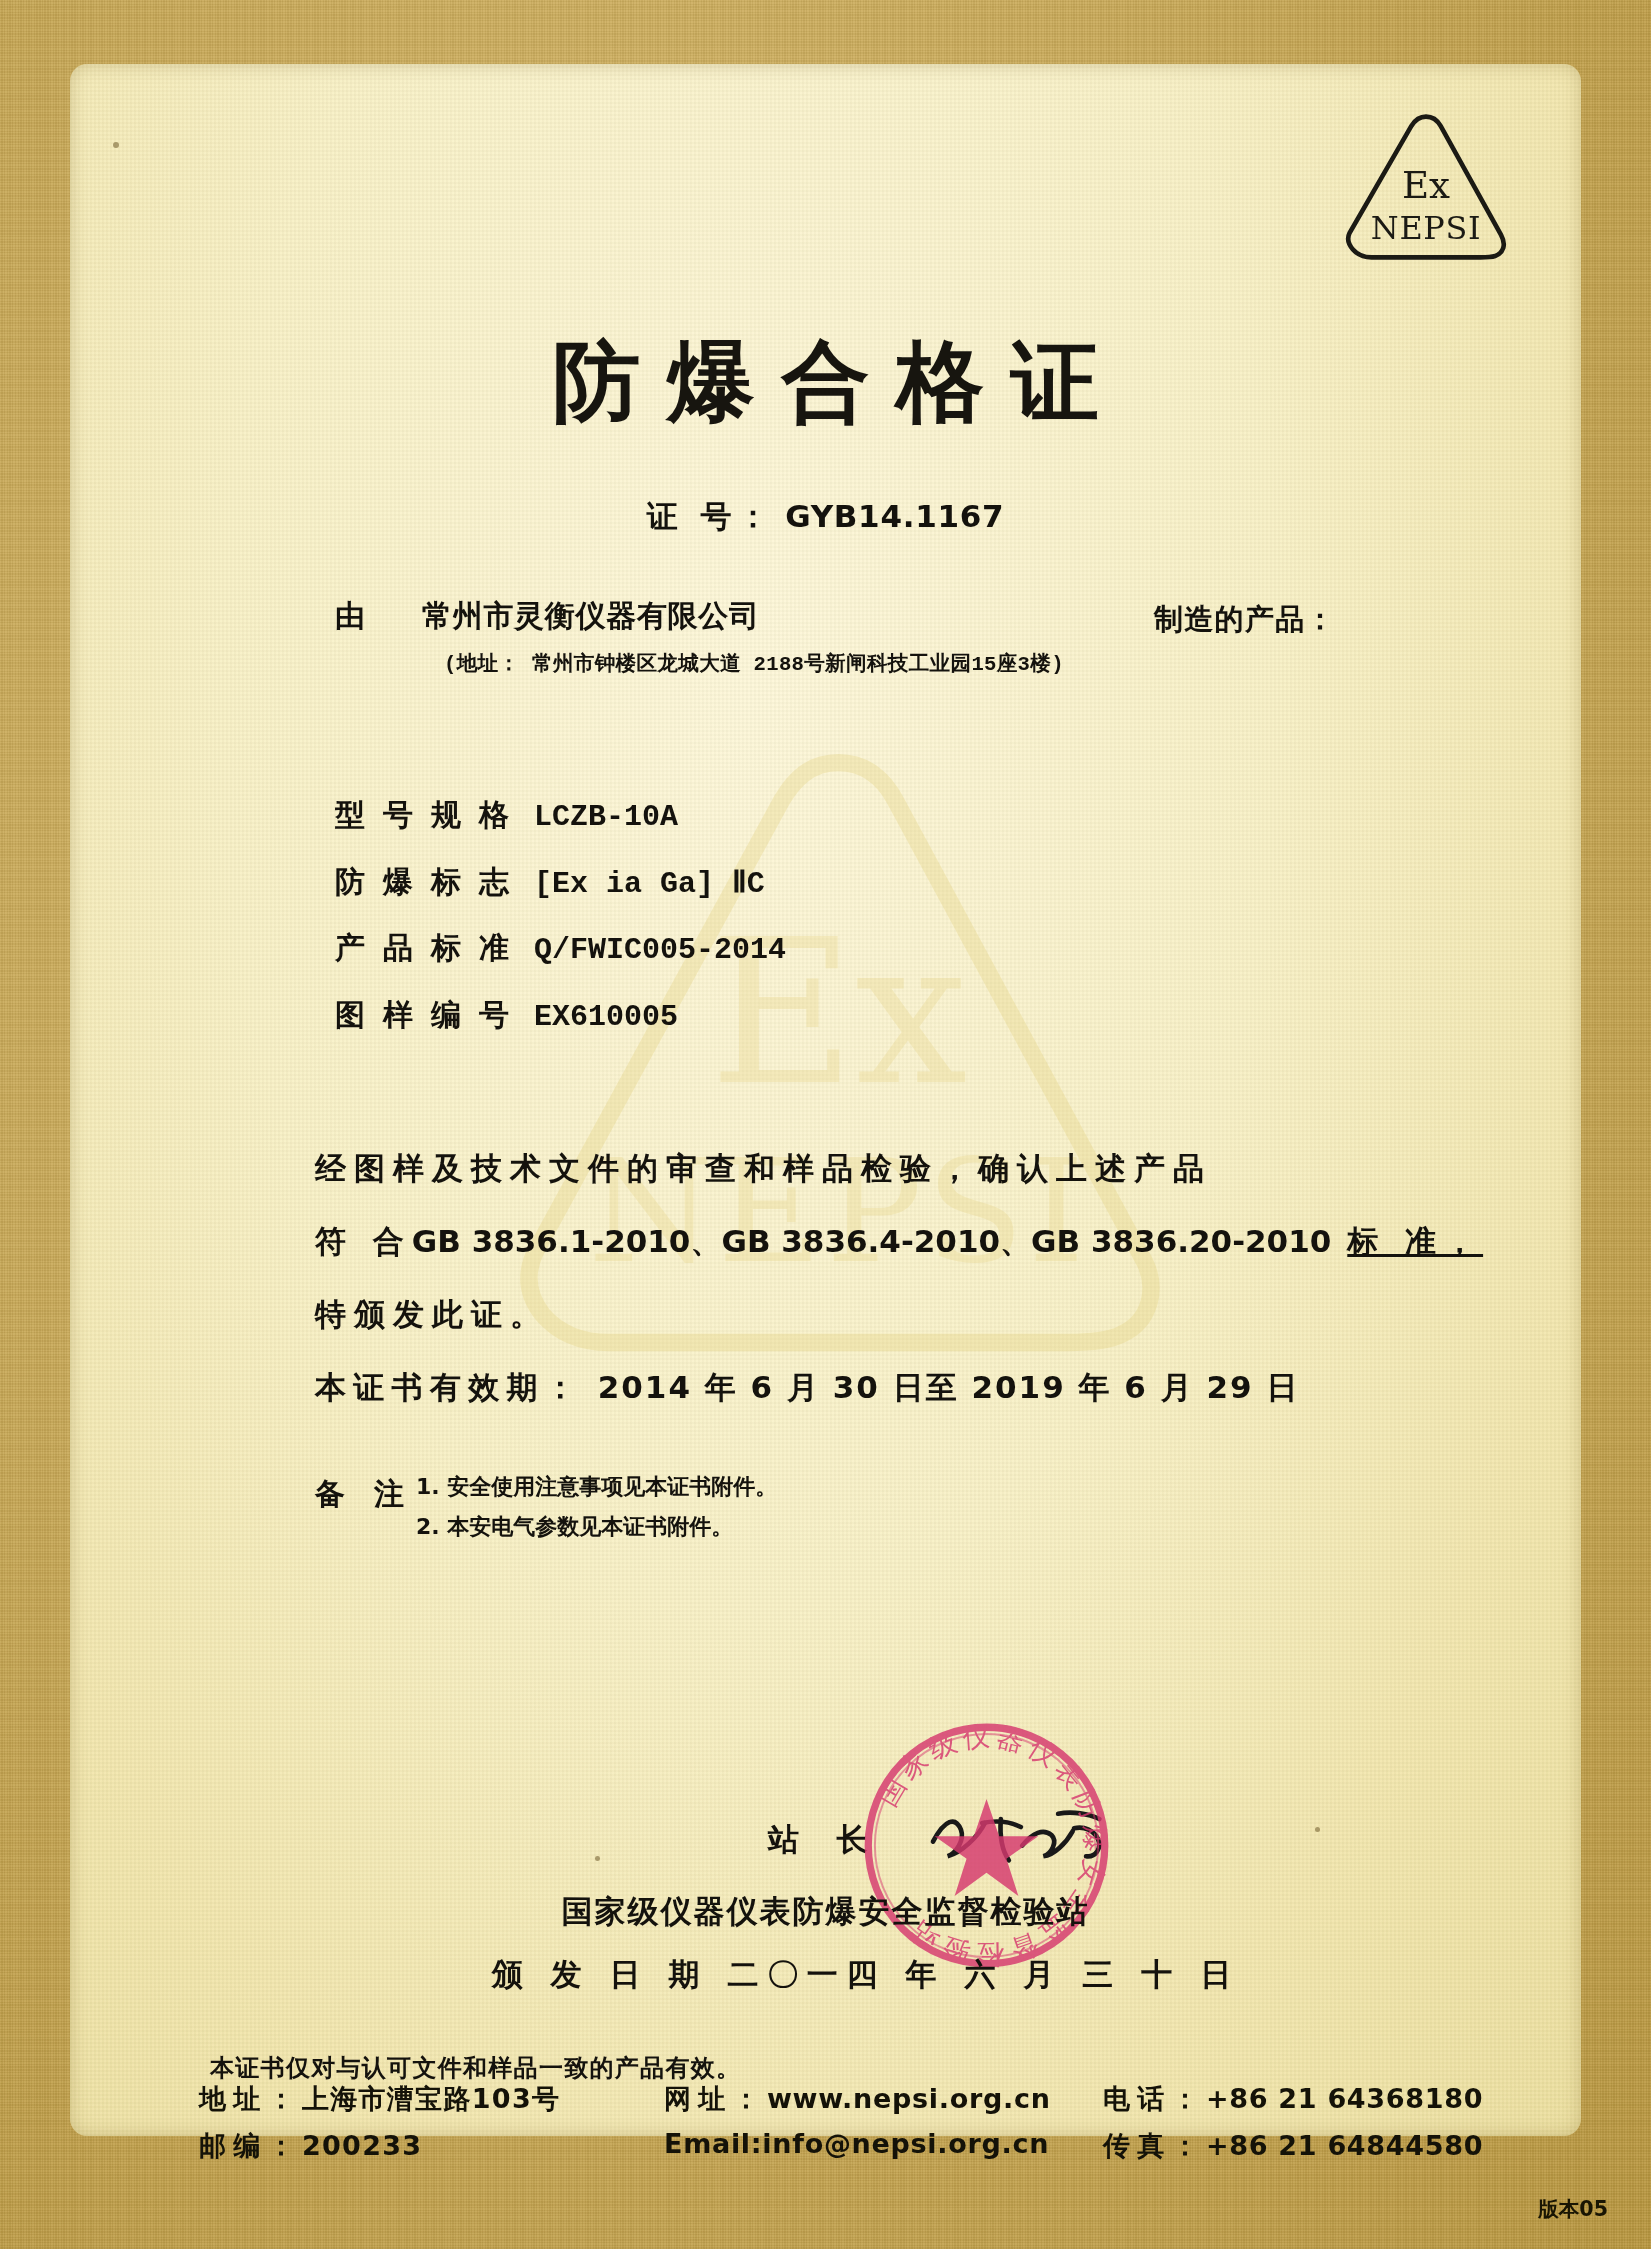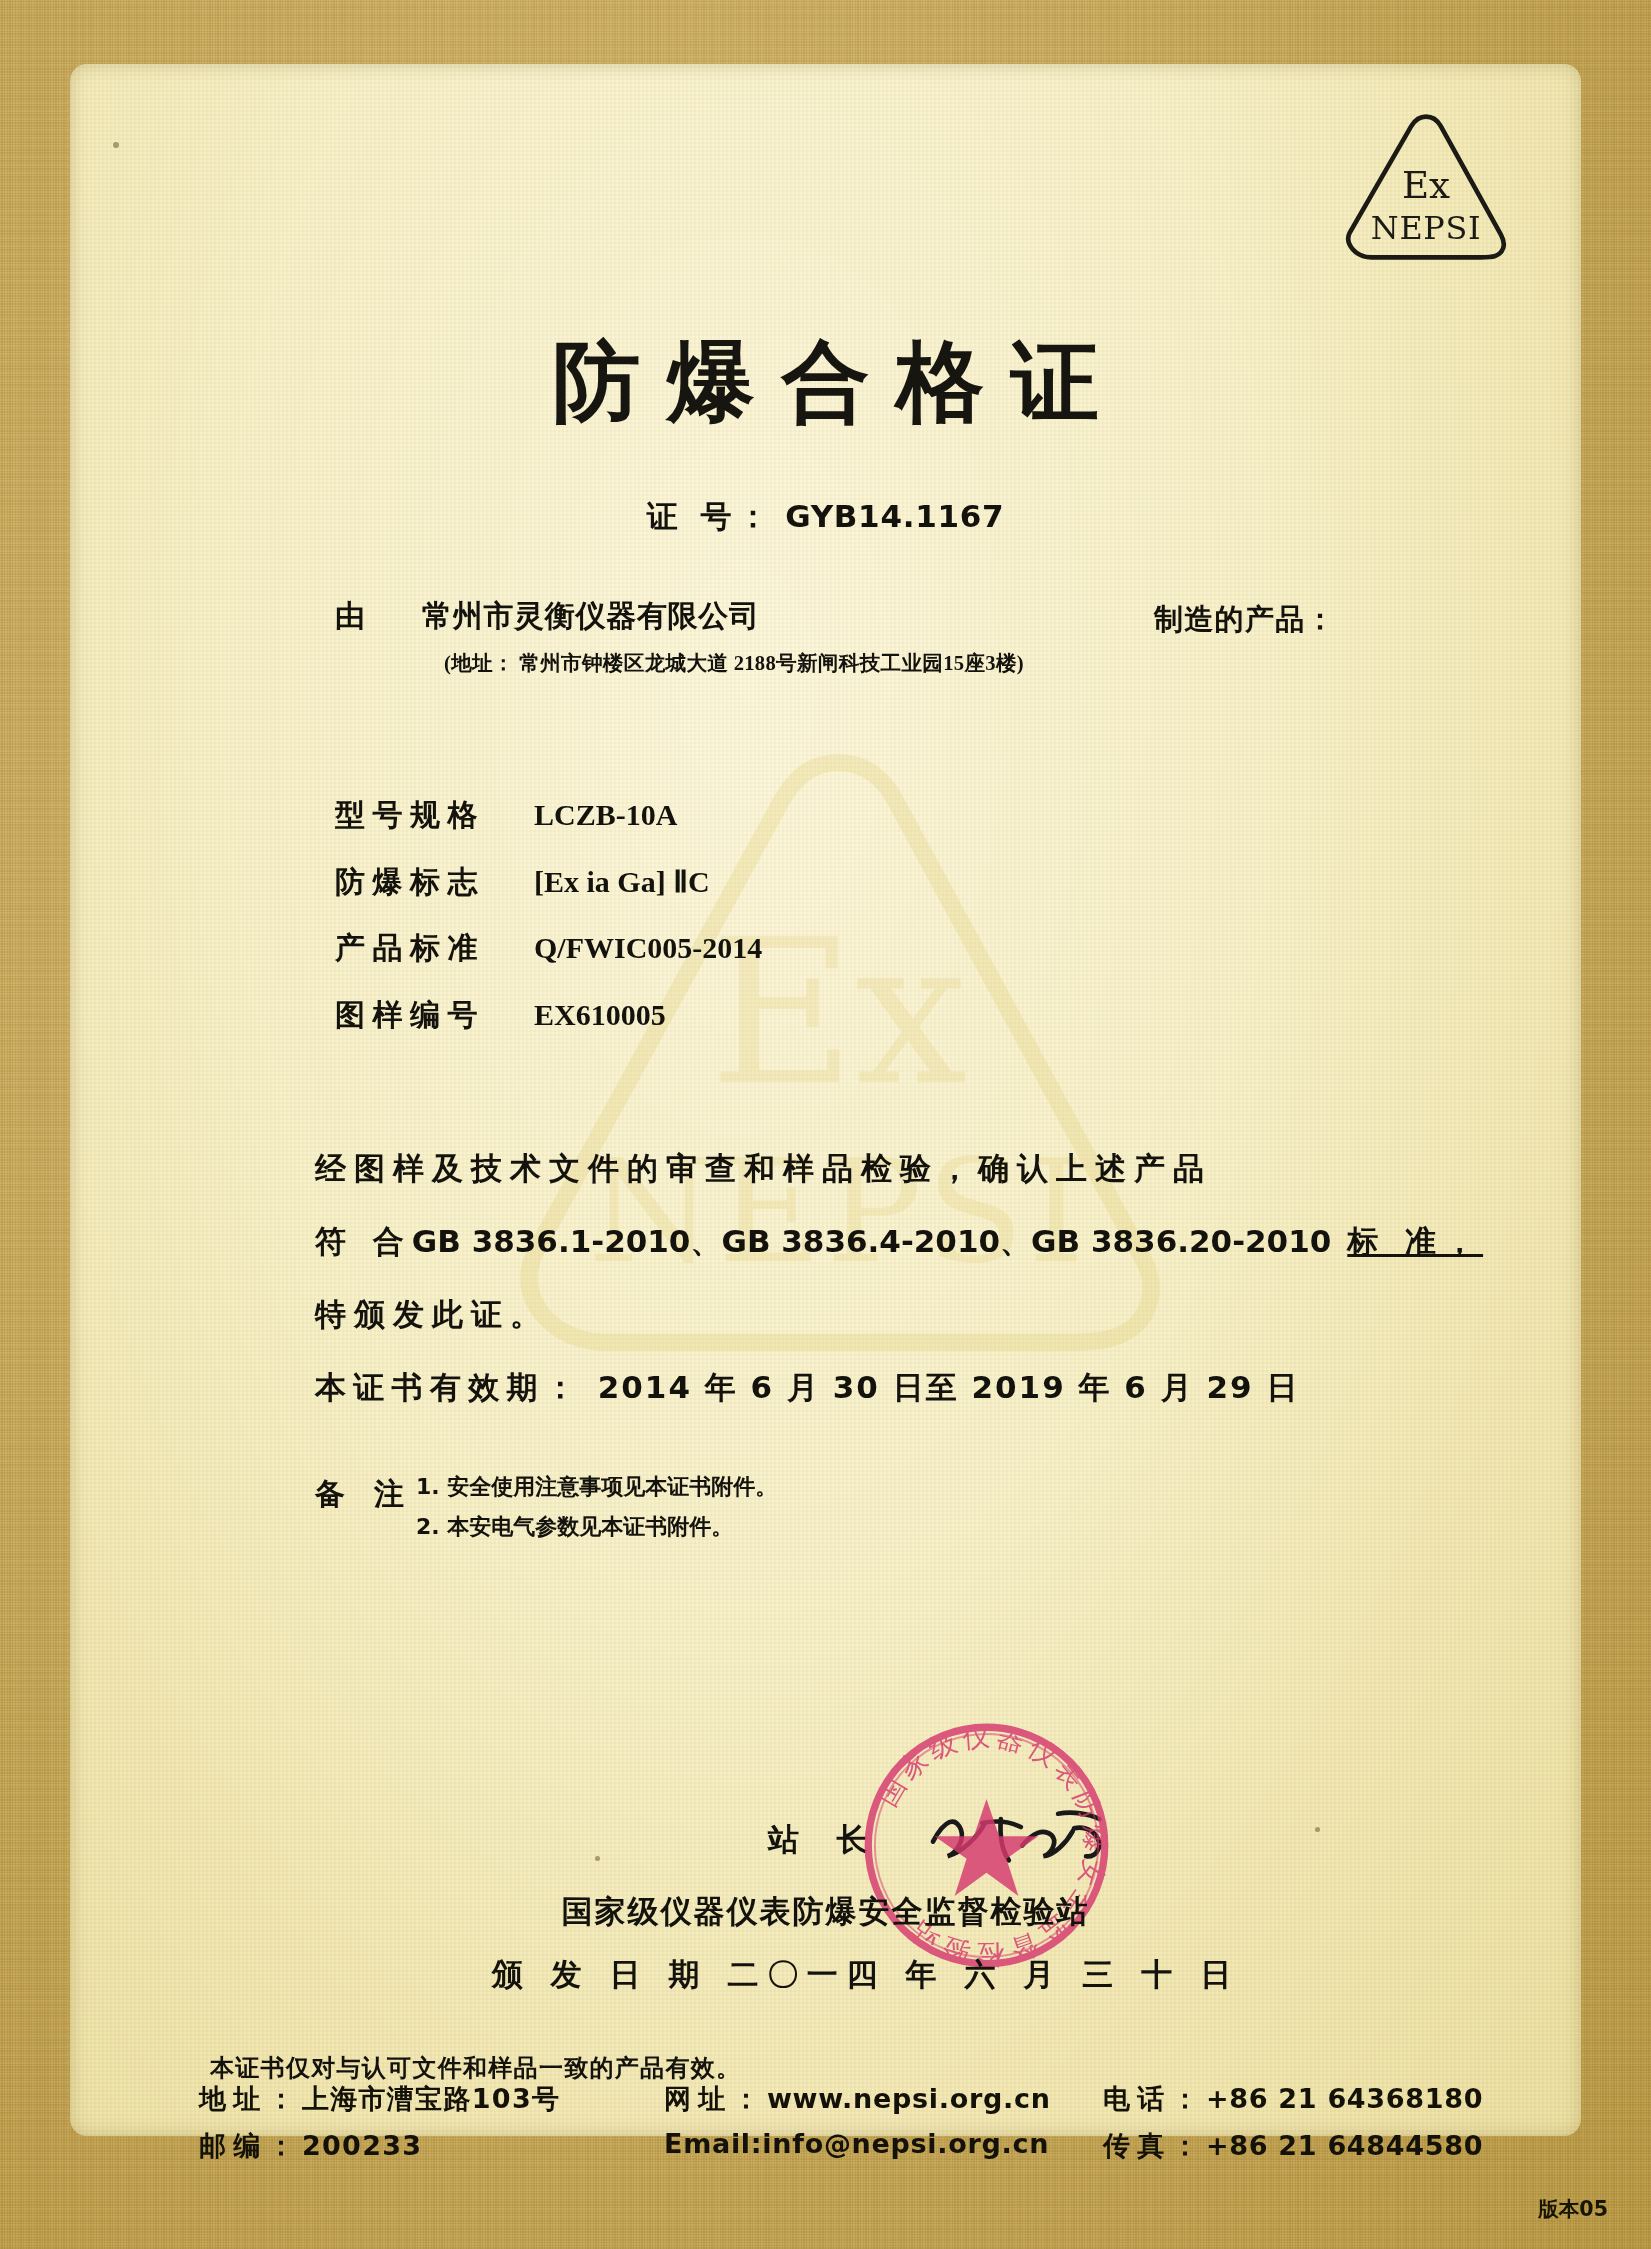--- a/index.html
+++ b/index.html
@@ -89,21 +89,21 @@
     color: #14120d;
     font-family: "DejaVu Sans", sans-serif;
   }
   #cert-no .cn { letter-spacing: 6px; }
   #cert-no .num { letter-spacing: 0.7px; margin-left: 10.6px; }
 
   
   .row {
     position: absolute;
     color: #14120d;
-    font-family: Liberation Serif, serif;
+    font-family: Liberation Mono, monospace;
     white-space: nowrap;
   }
   .val {
     font-weight: 700;
     font-size: 30px;
   }
 
   
   #row-maker { left: 265px; top: 532px; }
   #row-maker .lbl-by { font-weight: 700; font-size: 30px; }

